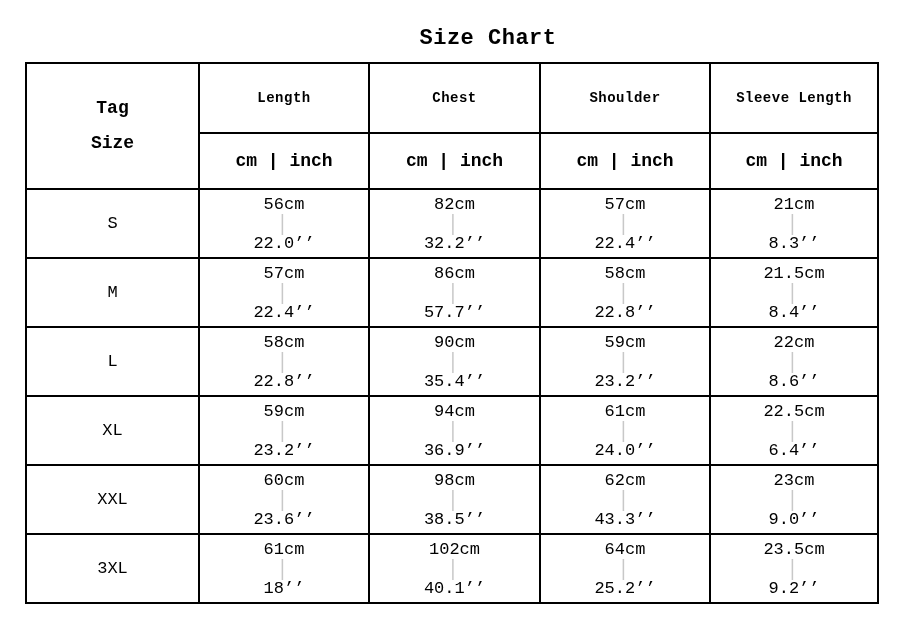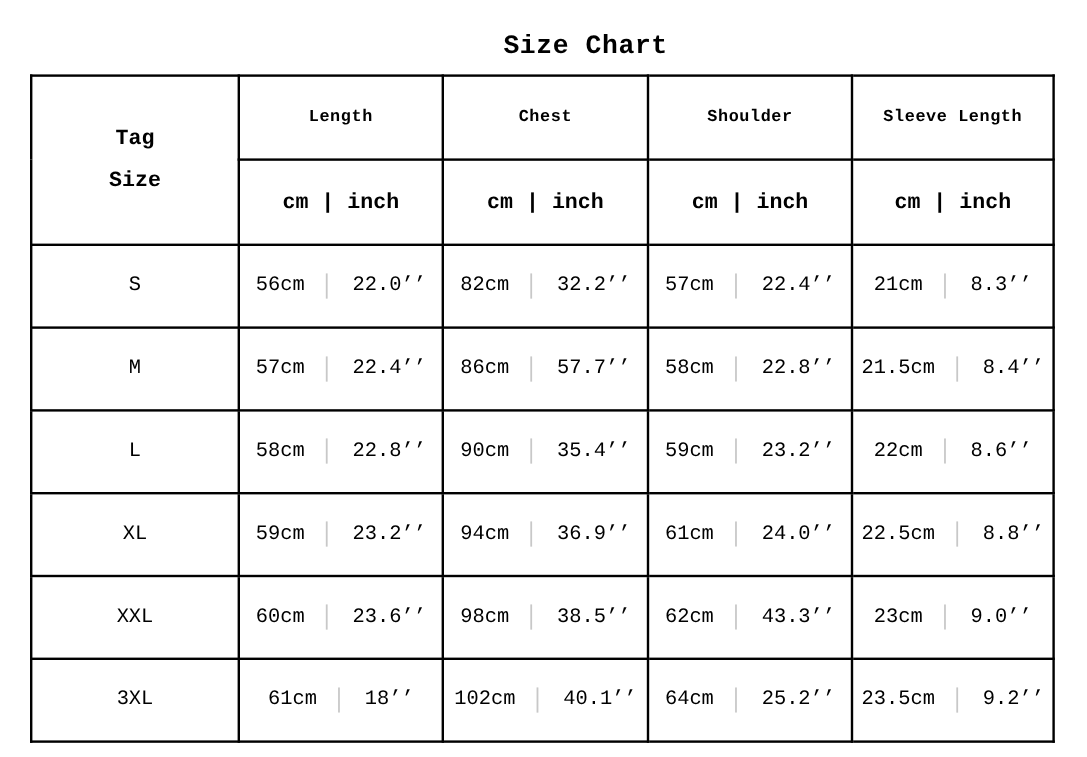--- a/index.html
+++ b/index.html
@@ -30,21 +30,21 @@
   }
   table.size-chart th,
   table.size-chart td {
     border: 2px solid #000000;
     padding: 0;
     text-align: center;
     vertical-align: middle;
     background: #ffffff;
   }
   tr.col-label-row { height: 70px; }
-  tr.unit-row { height: 71px; }
+  tr.unit-row { height: 56px; }
   tr.data-row { height: 69px; }
 
   th.tag-cell {
     font-size: 18px;
     font-weight: bold;
   }
   th.tag-cell .tag-line {
     line-height: 35px;
     font-weight: bold;
   }
@@ -59,20 +59,21 @@
   }
   td.size-cell {
     font-size: 17px;
     font-weight: normal;
   }
   td.measure-cell { font-size: 17px; }
   .mwrap {
     display: flex;
     justify-content: center;
     align-items: center;
+    flex-direction: column;
   }
   .sep {
     color: #c8c8c8;
     margin: 0 16px 0 13px;
     font-size: 18px;
     transform: scaleY(1.25);
     display: inline-block;
   }
 </style>
 </head>
@@ -220,21 +221,21 @@
           <div class="mwrap">
         <span>61cm</span>
         <span class="sep">|</span>
         <span>24.0’’</span>
       </div>
         </td>
       <td class="measure-cell">
           <div class="mwrap">
         <span>22.5cm</span>
         <span class="sep">|</span>
-        <span>8.8’’</span>
+        <span>6.4’’</span>
       </div>
         </td>
     </tr>
     <tr class="data-row">
       <td class="size-cell">XXL</td>
       <td class="measure-cell">
           <div class="mwrap">
         <span>60cm</span>
         <span class="sep">|</span>
         <span>23.6’’</span>

